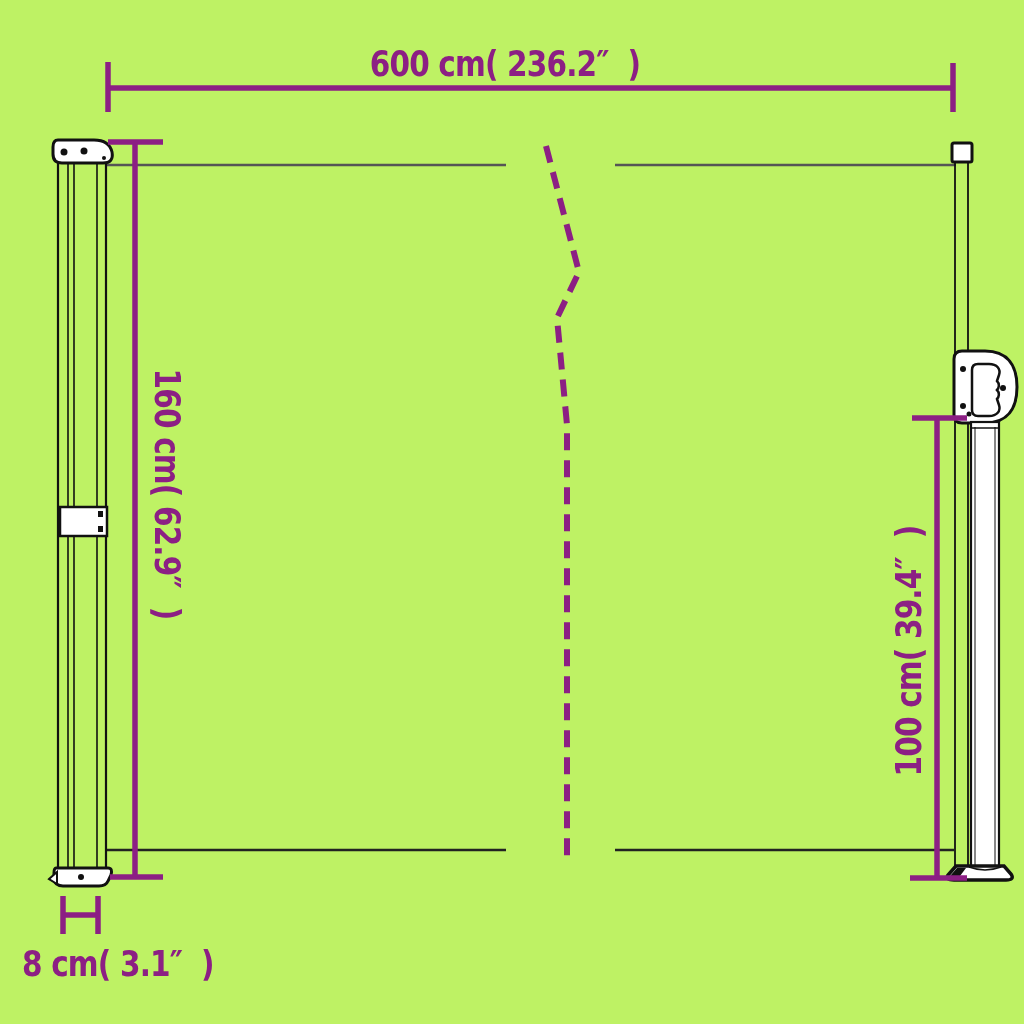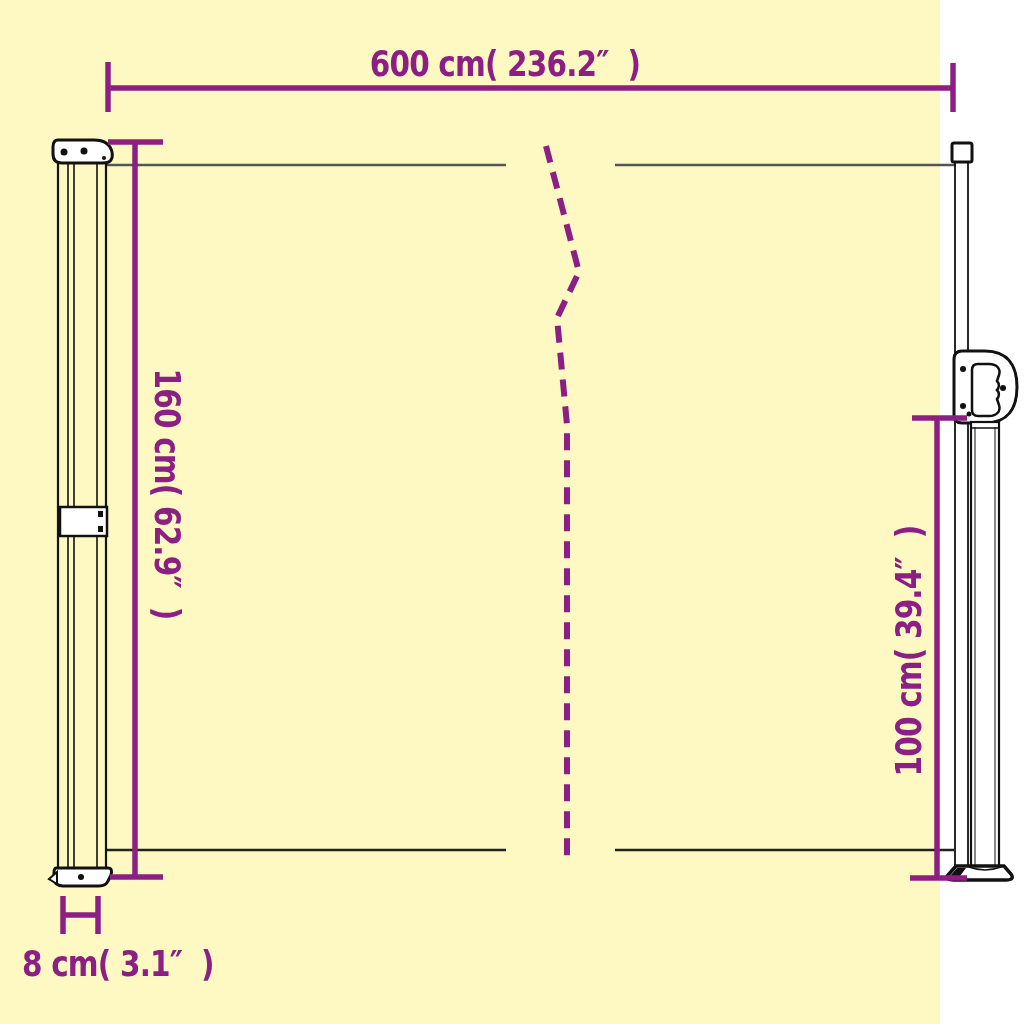--- a/index.html
+++ b/index.html
@@ -6,23 +6,23 @@
     margin: 0;
     padding: 0;
     width: 1024px;
     height: 1024px;
     background: #ffffff;
     overflow: hidden;
     font-family: "DejaVu Sans", "Liberation Sans", sans-serif;
   }
   #stage {
     position: relative;
-    width: 940px;
+    width: 1024px;
     height: 1024px;
-    background: #fef9c3;
+    background: #bef264;
   }
   #stage > svg {
     position: absolute;
     left: 0;
     top: 0;
   }
   .dim-label {
     position: absolute;
     height: 40px;
     line-height: 40px;

